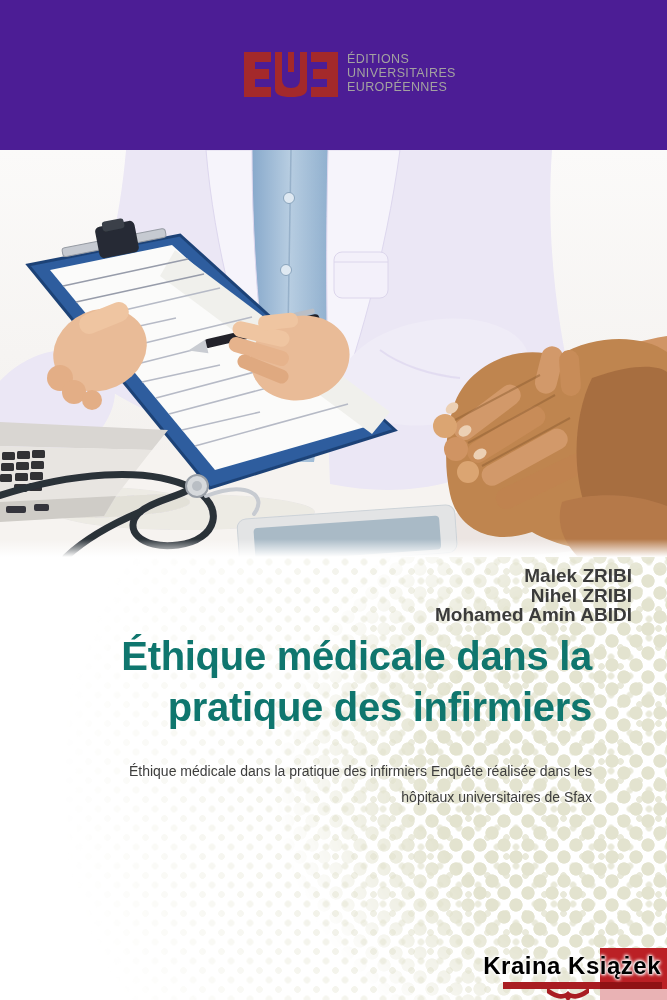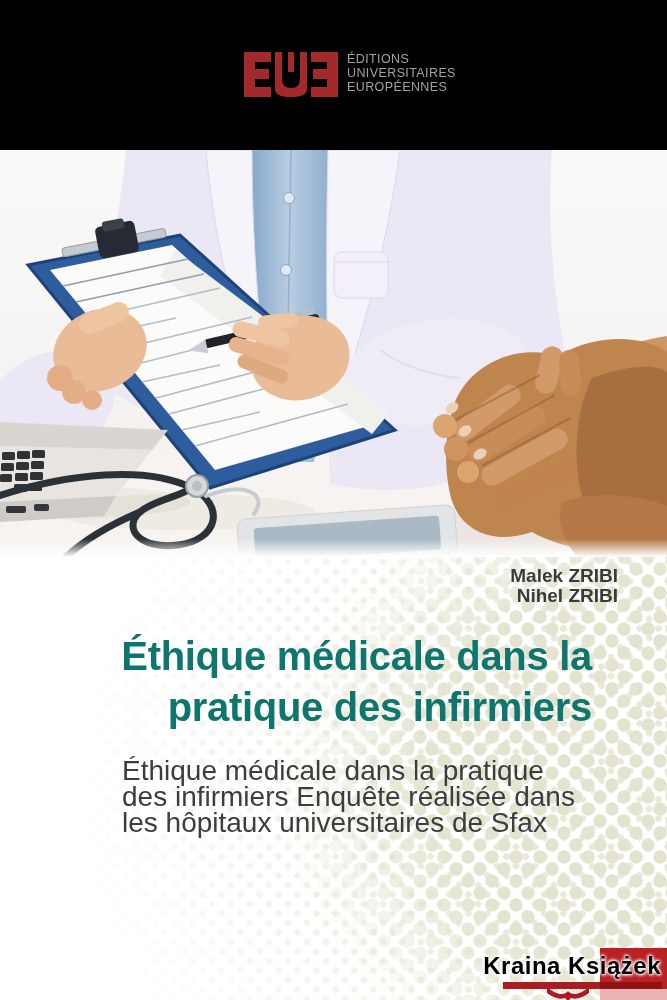--- a/index.html
+++ b/index.html
@@ -1,20 +1,20 @@
 <!DOCTYPE html>
 <html><head>
 <meta charset="utf-8">
 <style>
   html,body{margin:0;padding:0;background:#ffffff;}
   .cover{position:relative;width:667px;height:1000px;background:#ffffff;overflow:hidden;
          font-family:"Liberation Sans", sans-serif;}
 
   
-  .top-band{position:absolute;left:0;top:0;width:667px;height:150px;background:#000000;}
+  .top-band{position:absolute;left:0;top:0;width:667px;height:150px;background:#4c1d95;}
   .logo-mark{position:absolute;left:244px;top:52px;width:94px;height:46px;}
   .publisher-name{position:absolute;left:347px;top:53px;color:#a3a2a0;font-size:12.5px;
                   line-height:13.8px;letter-spacing:0.4px;font-weight:400;}
 
   
   .photo{position:absolute;left:0;top:150px;width:667px;height:407px;overflow:hidden;}
 
   
   .bottom{position:absolute;left:0;top:557px;width:667px;height:443px;background:#ffffff;overflow:hidden;}
   .dots-big,.dots-small{position:absolute;inset:0;pointer-events:none;}
@@ -29,27 +29,27 @@
   }
   .dots-small{
     background-image:
       radial-gradient(circle, #e9e9da 3px, rgba(233,233,218,0) 3.7px),
       radial-gradient(circle, #e9e9da 3px, rgba(233,233,218,0) 3.7px);
     background-size:19px 19px,19px 19px;
     background-position:3px 5px,12.5px 14.5px;
     -webkit-mask-image:radial-gradient(118% 140% at 103% 50%, #000 30%, rgba(0,0,0,0) 80%);
             mask-image:radial-gradient(118% 140% at 103% 50%, #000 30%, rgba(0,0,0,0) 80%);
   }
-  .authors{position:absolute;top:9px;right:49px;text-align:right;color:#3b3b3b;
+  .authors{position:absolute;top:9px;right:35px;text-align:right;color:#3b3b3b;
            font-size:19px;font-weight:700;line-height:19.5px;z-index:2;}
   .book-title{position:absolute;top:74px;right:75px;width:575px;text-align:right;
               color:#0f766e;font-size:40px;font-weight:700;line-height:51px;
               letter-spacing:-0.3px;z-index:2;}
-  .book-subtitle{position:absolute;top:201px;right:75px;width:470px;text-align:left;
-                 color:#3d3d3d;font-size:28px;font-weight:400;line-height:26px;z-index:2;}
+  .book-subtitle{position:absolute;top:201px;right:75px;width:470px;text-align:right;
+                 color:#3d3d3d;font-size:14px;font-weight:400;line-height:26px;z-index:2;}
 
   
   .wm-box{position:absolute;top:391px;right:0;width:67px;height:41px;background:#bb2025;z-index:3;}
   .wm-pink{position:absolute;top:432px;right:0;width:67px;height:11px;background:#e9b2b4;z-index:3;}
   .wm-bar{position:absolute;top:425px;right:67px;width:97px;height:7px;background:#a91d22;z-index:4;}
   .wm-bar-dark{position:absolute;top:425px;right:5px;width:62px;height:7px;background:rgba(110,8,10,0.55);z-index:4;}
   .wm-text{position:absolute;top:395px;right:6px;font-size:24px;font-weight:700;color:#000000;
            letter-spacing:0.5px;white-space:nowrap;z-index:6;
            text-shadow:0 0 2px #fff,0 0 4px #fff,1px 1px 3px #fff,-1px -1px 3px #fff;}
   .wm-book{position:absolute;top:428px;right:78px;width:42px;height:18px;z-index:5;}
@@ -235,20 +235,21 @@
     </svg>
   </div>
 
   <div class="bottom">
     <div class="dots-small"></div>
     <div class="dots-big"></div>
 
     <div class="authors">
       <div>Malek ZRIBI</div>
       <div>Nihel ZRIBI</div>
+      <div>Mohamed Amin ABIDI</div>
     </div>
 
     <div class="book-title">Éthique médicale dans la pratique des infirmiers</div>
     <div class="book-subtitle">Éthique médicale dans la pratique des infirmiers Enquête réalisée dans les hôpitaux universitaires de Sfax</div>
 
     <div class="wm-box"></div>
     <div class="wm-pink"></div>
     <div class="wm-bar"></div>
     <div class="wm-bar-dark"></div>
     <svg class="wm-book" viewBox="0 0 42 18" xmlns="http://www.w3.org/2000/svg">

